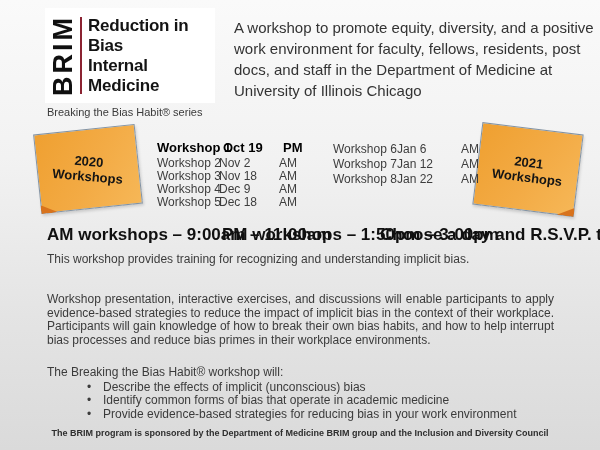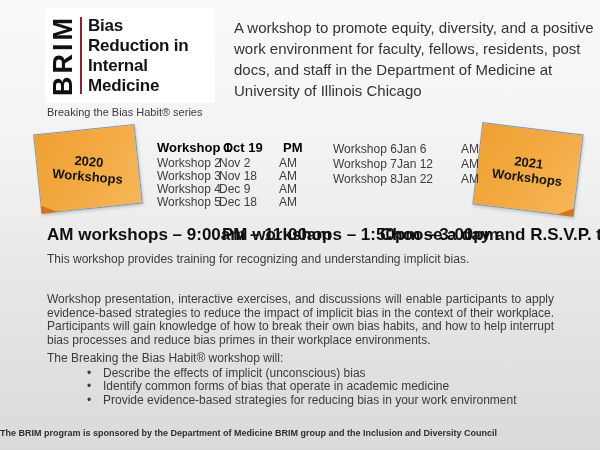--- a/index.html
+++ b/index.html
@@ -55,39 +55,39 @@
   .sched-row.head { font-size:13px; font-weight:700; color:#000; line-height:15px; margin-bottom:2px; grid-template-columns:66px 60px auto; }
 
   
   .times-row { position:absolute; top:225px; left:0; width:600px; height:16px; font-size:17px; font-weight:700; color:#101010; }
   .times-row span { position:absolute; white-space:nowrap; }
   .am-times { left:47px; } .pm-times { left:222px; } .rsvp { left:380px; }
 
   
   .body-copy { position:absolute; left:47px; top:253px; width:507px; font-size:12px; line-height:13.8px; color:#3b3b3b; }
   .p2 { margin-top:26px; text-align:justify; }
-  .list-intro { margin-top:4px; }
+  .list-intro { margin-top:18px; }
   .bullets { list-style:none; margin-top:1px; }
   .bullets li { position:relative; padding-left:56px; line-height:13.5px; }
   .bullets li .bullet-dot { position:absolute; left:40px; top:0; }
 
   
-  .footer { position:absolute; left:0; top:428px; width:600px; text-align:left; font-size:9px; font-weight:600; color:#2e2e2e; }
+  .footer { position:absolute; left:0; top:428px; width:600px; text-align:center; font-size:9px; font-weight:600; color:#2e2e2e; }
 </style>
 </head>
 <body>
 
 <div class="slide">
 
   <div class="logo-box">
     <div class="brim-acronym">BRIM</div>
     <div class="logo-divider"></div>
     <div class="logo-lines">
+      <div class="logo-line">Reduction in</div>
       <div class="logo-line">Bias</div>
-      <div class="logo-line">Reduction in</div>
       <div class="logo-line">Internal</div>
       <div class="logo-line">Medicine</div>
     </div>
   </div>
   <div class="series-label">Breaking the Bias Habit® series</div>
 
   <div class="description">A workshop to promote equity, diversity, and a positive work environment for faculty, fellows, residents, post docs, and staff in the Department of Medicine at University of Illinois Chicago</div>
 
   <div class="note note-2020">
     <div class="note-text">

